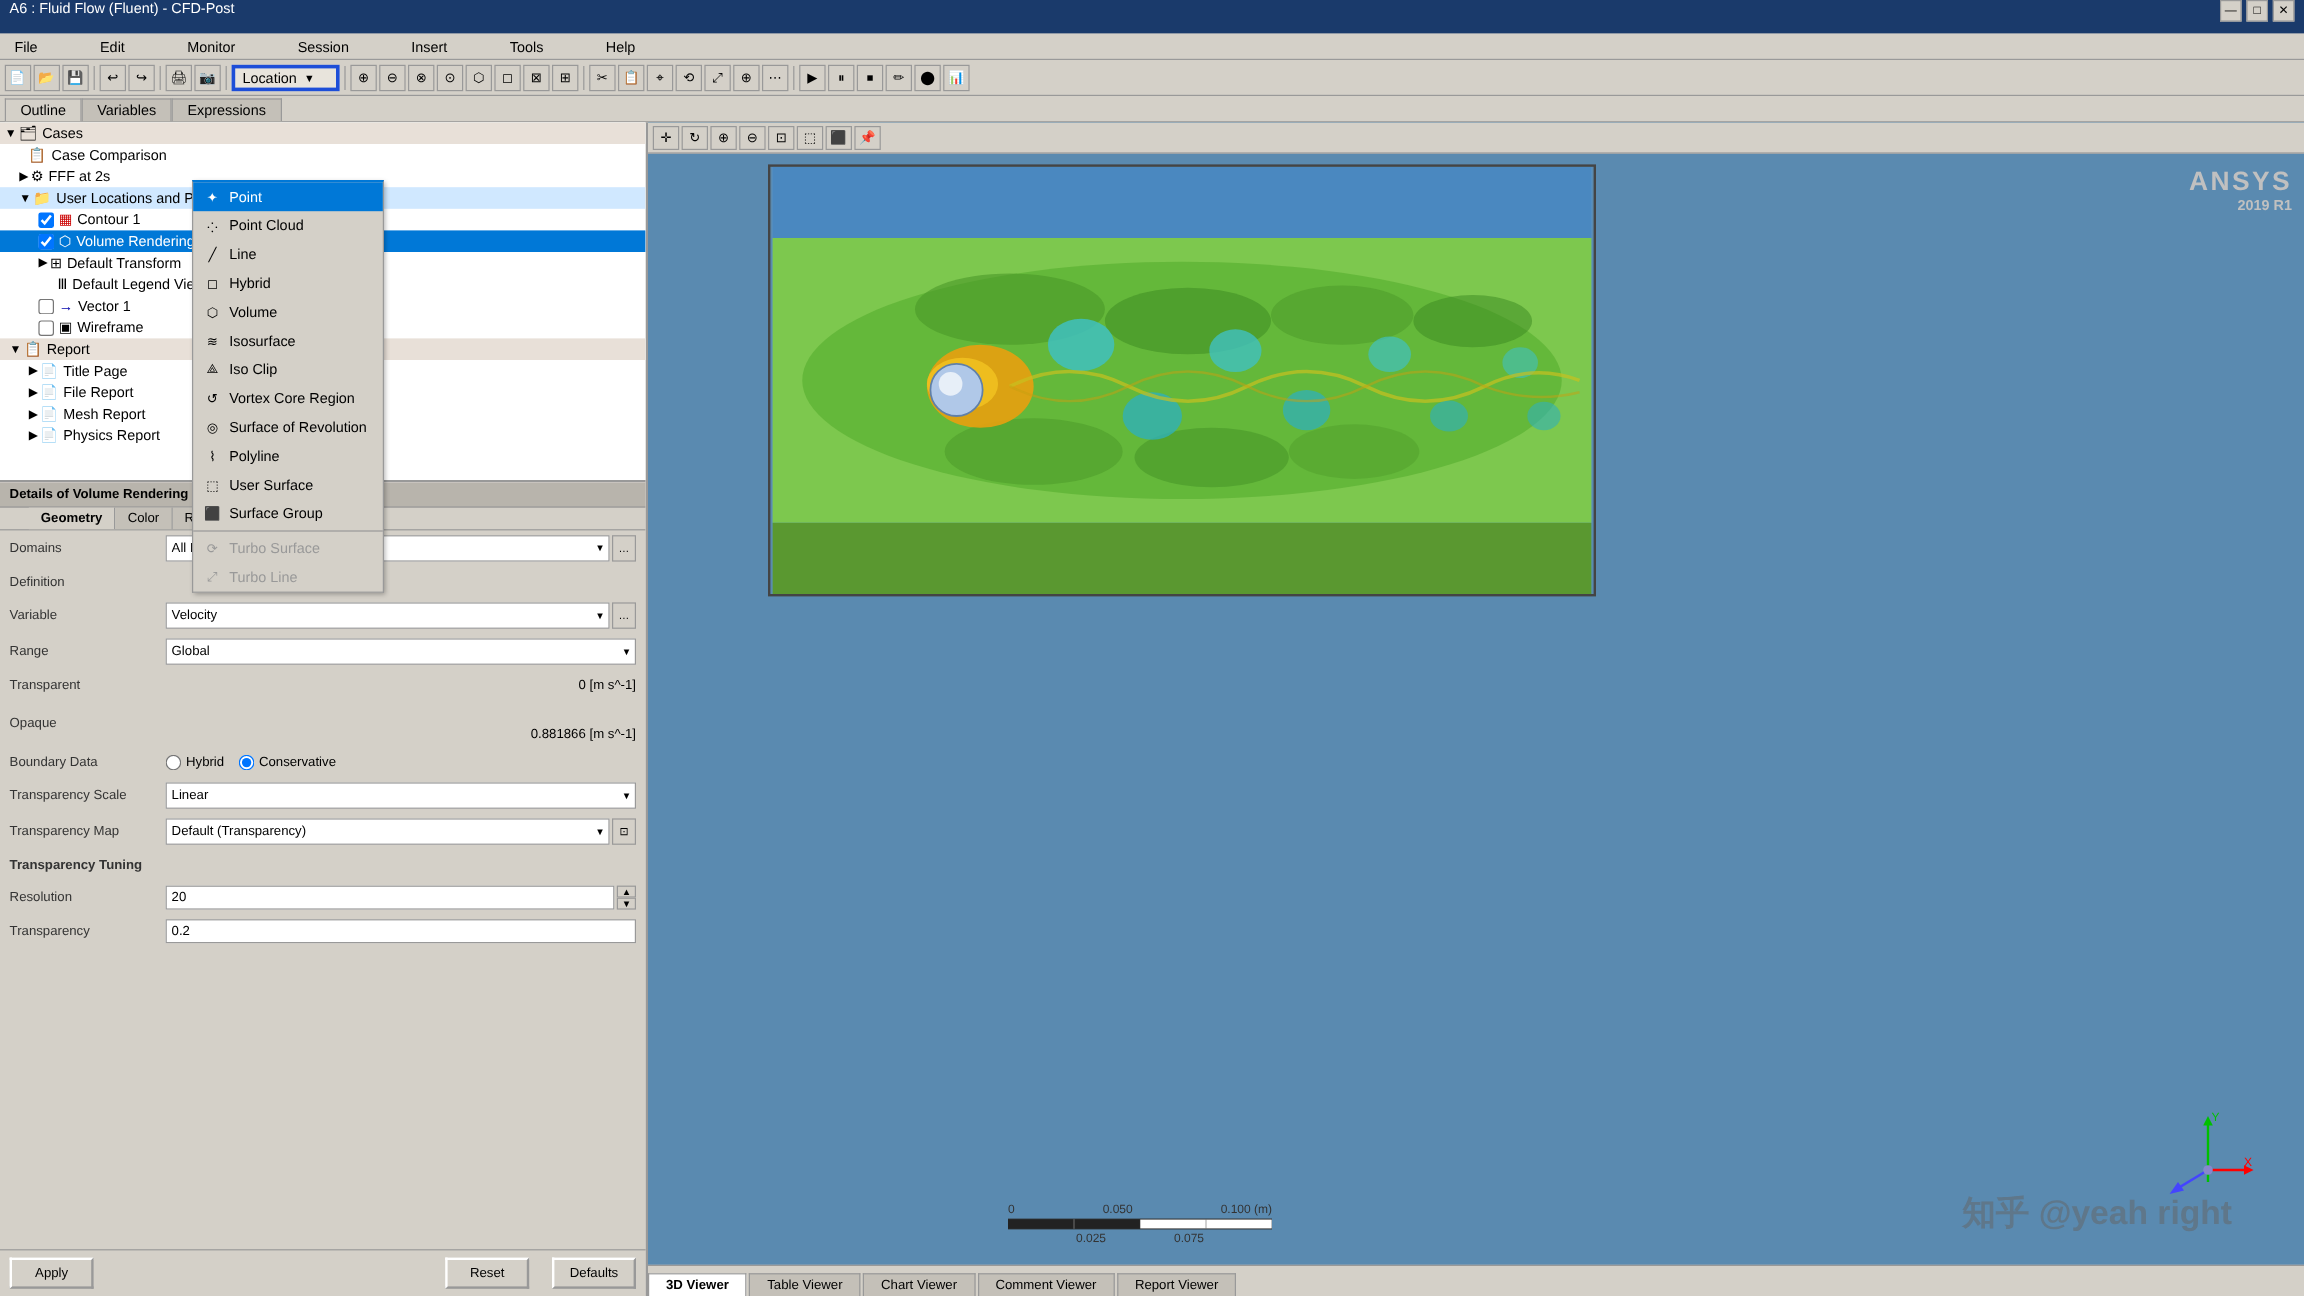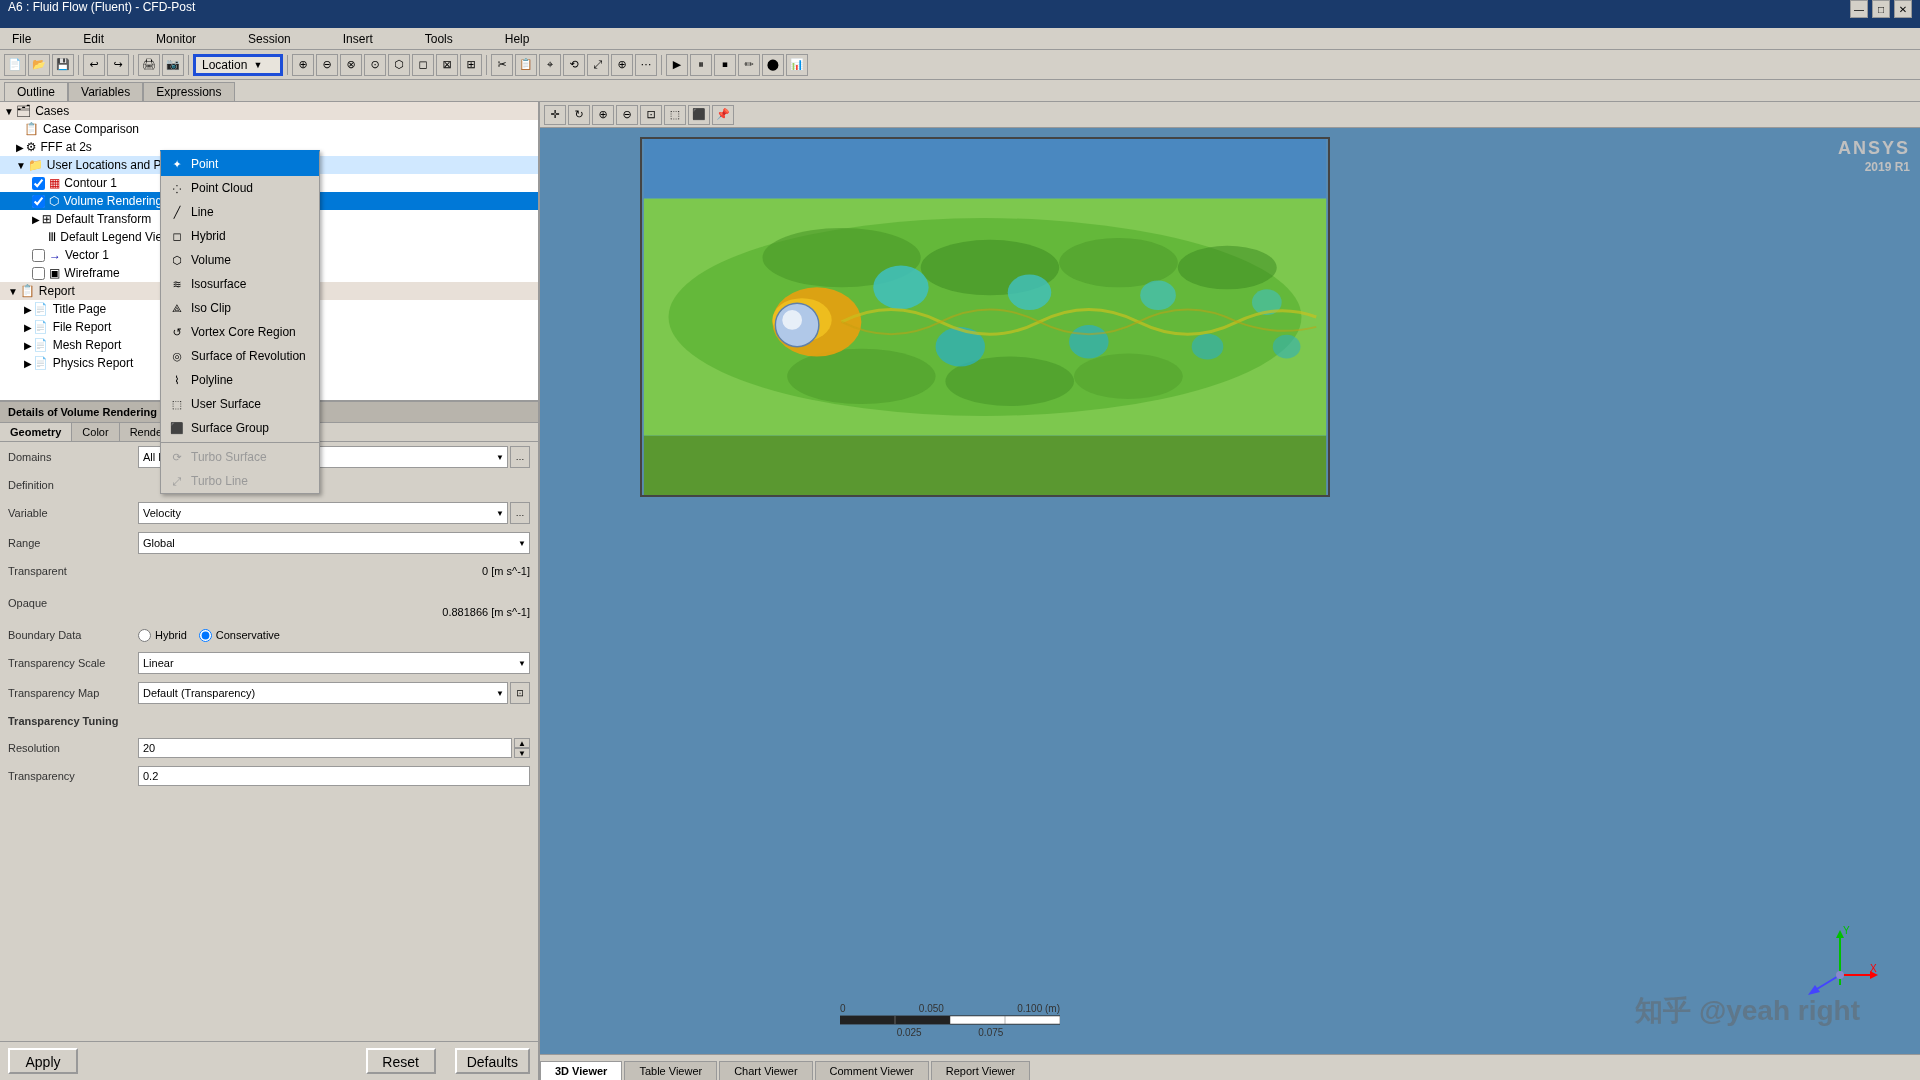--- a/index.html
+++ b/index.html
@@ -141,21 +141,21 @@
       display: flex;
       border-bottom: 1px solid #999;
     }
     .details-tab {
       padding: 3px 10px;
       background: #c4c0b8;
       border-right: 1px solid #999;
       cursor: pointer;
       font-size: 11px;
     }
-    .details-tab.active { background: #d4d0c8; font-weight: bold; }
+    .details-tab.active { background: #d4d0c8; font-weight: bold; margin-left: 24px; }
 
     .form-row {
       display: flex;
       align-items: center;
       padding: 4px 8px;
       min-height: 26px;
     }
     .form-label {
       width: 130px;
       font-size: 11px;
@@ -224,21 +224,21 @@
       align-items: center;
     }
     .btn {
       min-width: 70px;
       height: 26px;
       background: #d4d0c8;
       border: 2px solid #999;
       border-top-color: #fff;
       border-left-color: #fff;
       cursor: pointer;
-      font-size: 14px;
+      font-size: 11px;
       padding: 4px 10px;
       text-align: center;
     }
 
     
     .viewport {
       flex: 1;
       background: #5a8ab0;
       position: relative;
       overflow: hidden;
@@ -351,21 +351,21 @@
     .ansys-logo {
       position: absolute;
       top: 36px;
       right: 10px;
       color: #c0c0c0;
       font-size: 18px;
       font-weight: bold;
       text-align: right;
       line-height: 1.2;
     }
-    .ansys-logo .ansys-text { font-size: 18px; letter-spacing: 2px; }
+    .ansys-logo .ansys-text { font-size: 22px; letter-spacing: 2px; }
     .ansys-logo .ansys-year { font-size: 12px; }
 
     
     .flow-svg {
       width: 100%;
       height: 100%;
     }
 
     
     .watermark {

